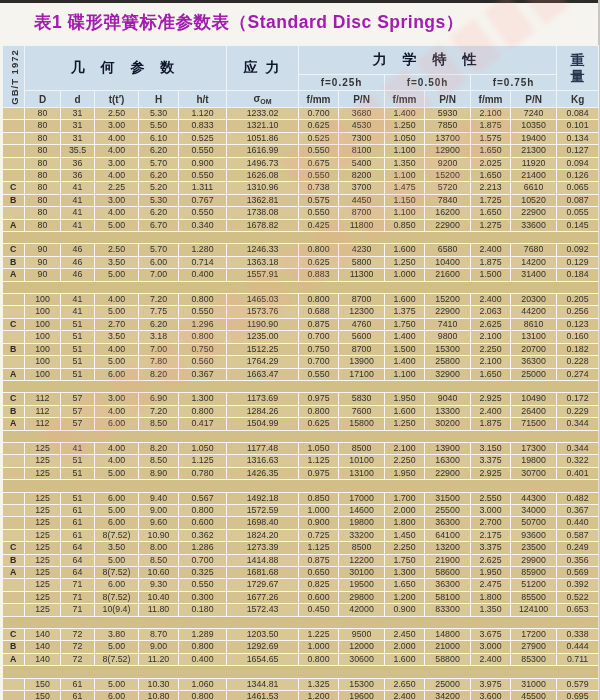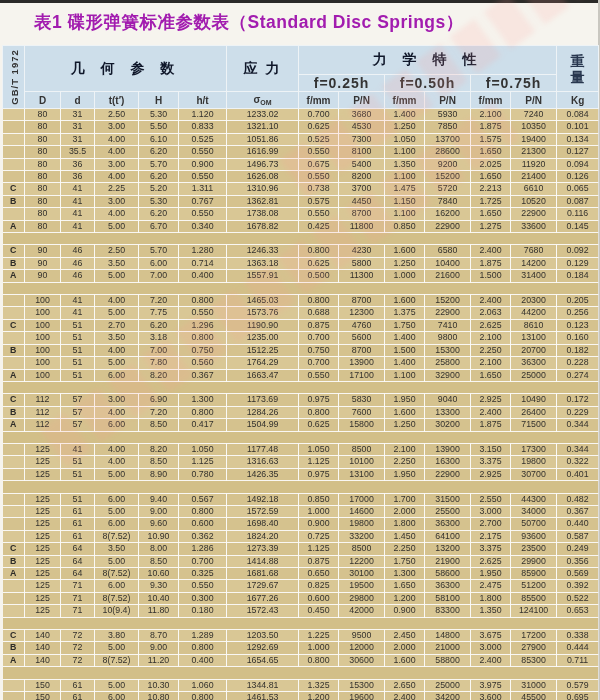--- a/index.html
+++ b/index.html
@@ -9,21 +9,21 @@
   .page-edge-right{position:absolute;top:0;right:0;width:2px;height:700px;background:#c9c7c0;}
   .title{position:absolute;top:10px;left:34px;font-size:17.5px;font-weight:bold;
          color:#a21caf;letter-spacing:0.5px;white-space:nowrap;}
   .tbl-wrap{position:absolute;top:45px;left:2px;width:596px;}
   table{border-collapse:collapse;table-layout:fixed;width:596px;}
   
   thead td{background:#cddeea;border:1.5px solid #eef3f6;color:#28374f;
            text-align:center;vertical-align:middle;padding:0;}
   .hd-big{font-size:14px;font-weight:bold;letter-spacing:6px;color:#0f172a;}
   .hd-stress{letter-spacing:2px;}
-  .hd-f{font-size:14px;font-weight:bold;color:#333;letter-spacing:1px;height:15px;}
+  .hd-f{font-size:10px;font-weight:bold;color:#333;letter-spacing:1px;height:15px;}
   .hd-col{font-size:10px;font-weight:bold;color:#333;height:16px;}
   .hd-weight{font-size:14px;font-weight:bold;line-height:16px;letter-spacing:0;}
   .gb-cell{position:relative;}
   .gb-cell span{position:absolute;left:50%;top:50%;
       transform:translate(-50%,-50%) rotate(-90deg);white-space:nowrap;
       font-size:9.5px;font-weight:bold;color:#333;letter-spacing:1px;}
   .sub{font-size:7px;vertical-align:-2px;}
   
   tbody td{background:#d9c795;border-right:1px solid rgba(255,255,255,0.42);
            border-bottom:1px solid rgba(255,255,255,0.30);
@@ -158,21 +158,21 @@
           <td class="lbl"></td>
           <td>80</td>
           <td>35.5</td>
           <td>4.00</td>
           <td>6.20</td>
           <td>0.550</td>
           <td>1616.99</td>
           <td>0.550</td>
           <td>8100</td>
           <td>1.100</td>
-          <td>28600</td>
+          <td>12900</td>
           <td>1.650</td>
           <td>21300</td>
           <td>0.127</td>
         </tr>
         <tr>
           <td class="lbl"></td>
           <td>80</td>
           <td>36</td>
           <td>3.00</td>
           <td>5.70</td>
@@ -241,21 +241,21 @@
           <td>4.00</td>
           <td>6.20</td>
           <td>0.550</td>
           <td>1738.08</td>
           <td>0.550</td>
           <td>8700</td>
           <td>1.100</td>
           <td>16200</td>
           <td>1.650</td>
           <td>22900</td>
-          <td>0.116</td>
+          <td>0.055</td>
         </tr>
         <tr>
           <td class="lbl">A</td>
           <td>80</td>
           <td>41</td>
           <td>5.00</td>
           <td>6.70</td>
           <td>0.340</td>
           <td>1678.82</td>
           <td>0.425</td>
@@ -302,21 +302,21 @@
           <td>0.129</td>
         </tr>
         <tr>
           <td class="lbl">A</td>
           <td>90</td>
           <td>46</td>
           <td>5.00</td>
           <td>7.00</td>
           <td>0.400</td>
           <td>1557.91</td>
-          <td>0.500</td>
+          <td>0.883</td>
           <td>11300</td>
           <td>1.000</td>
           <td>21600</td>
           <td>1.500</td>
           <td>31400</td>
           <td>0.184</td>
         </tr>
         <tr class="sep-row">
           <td colspan="14"></td>
         </tr>

